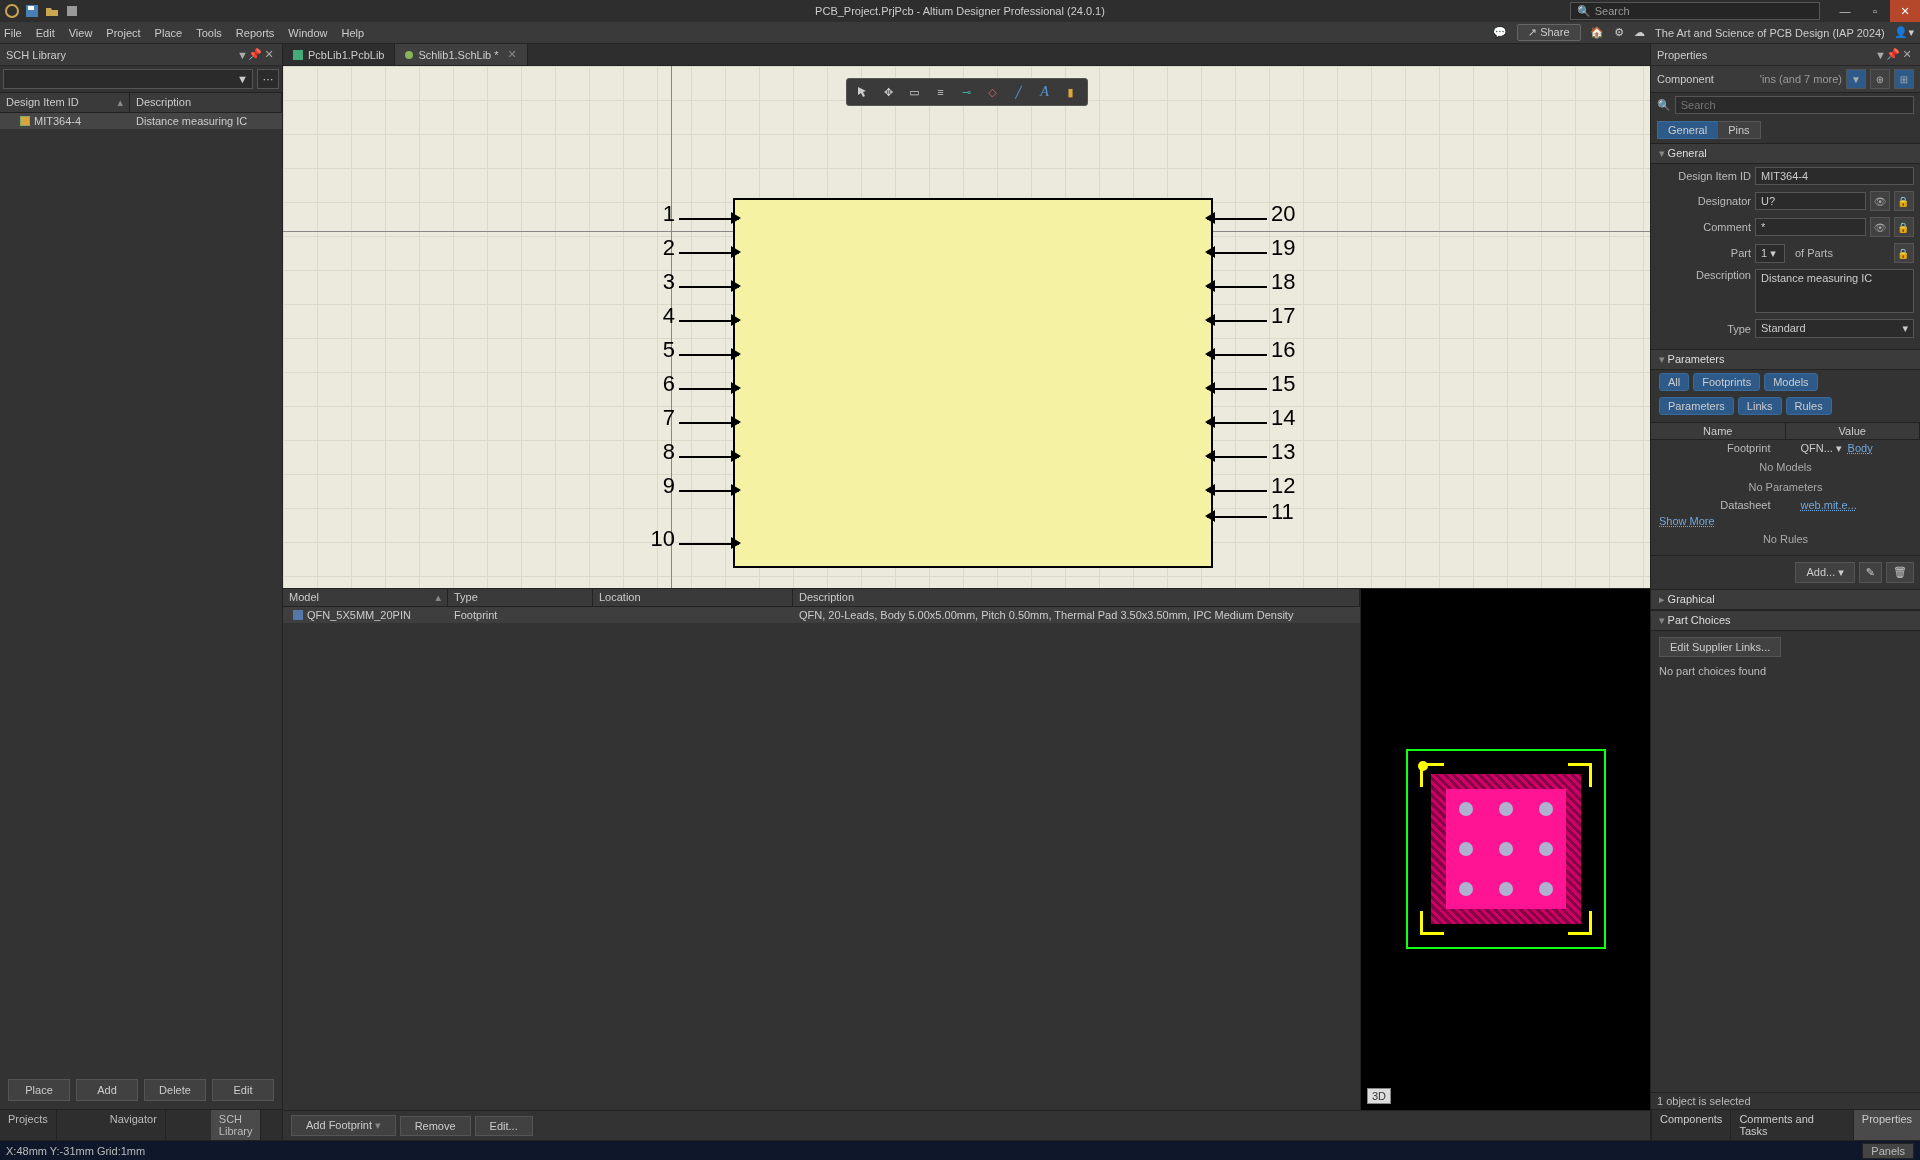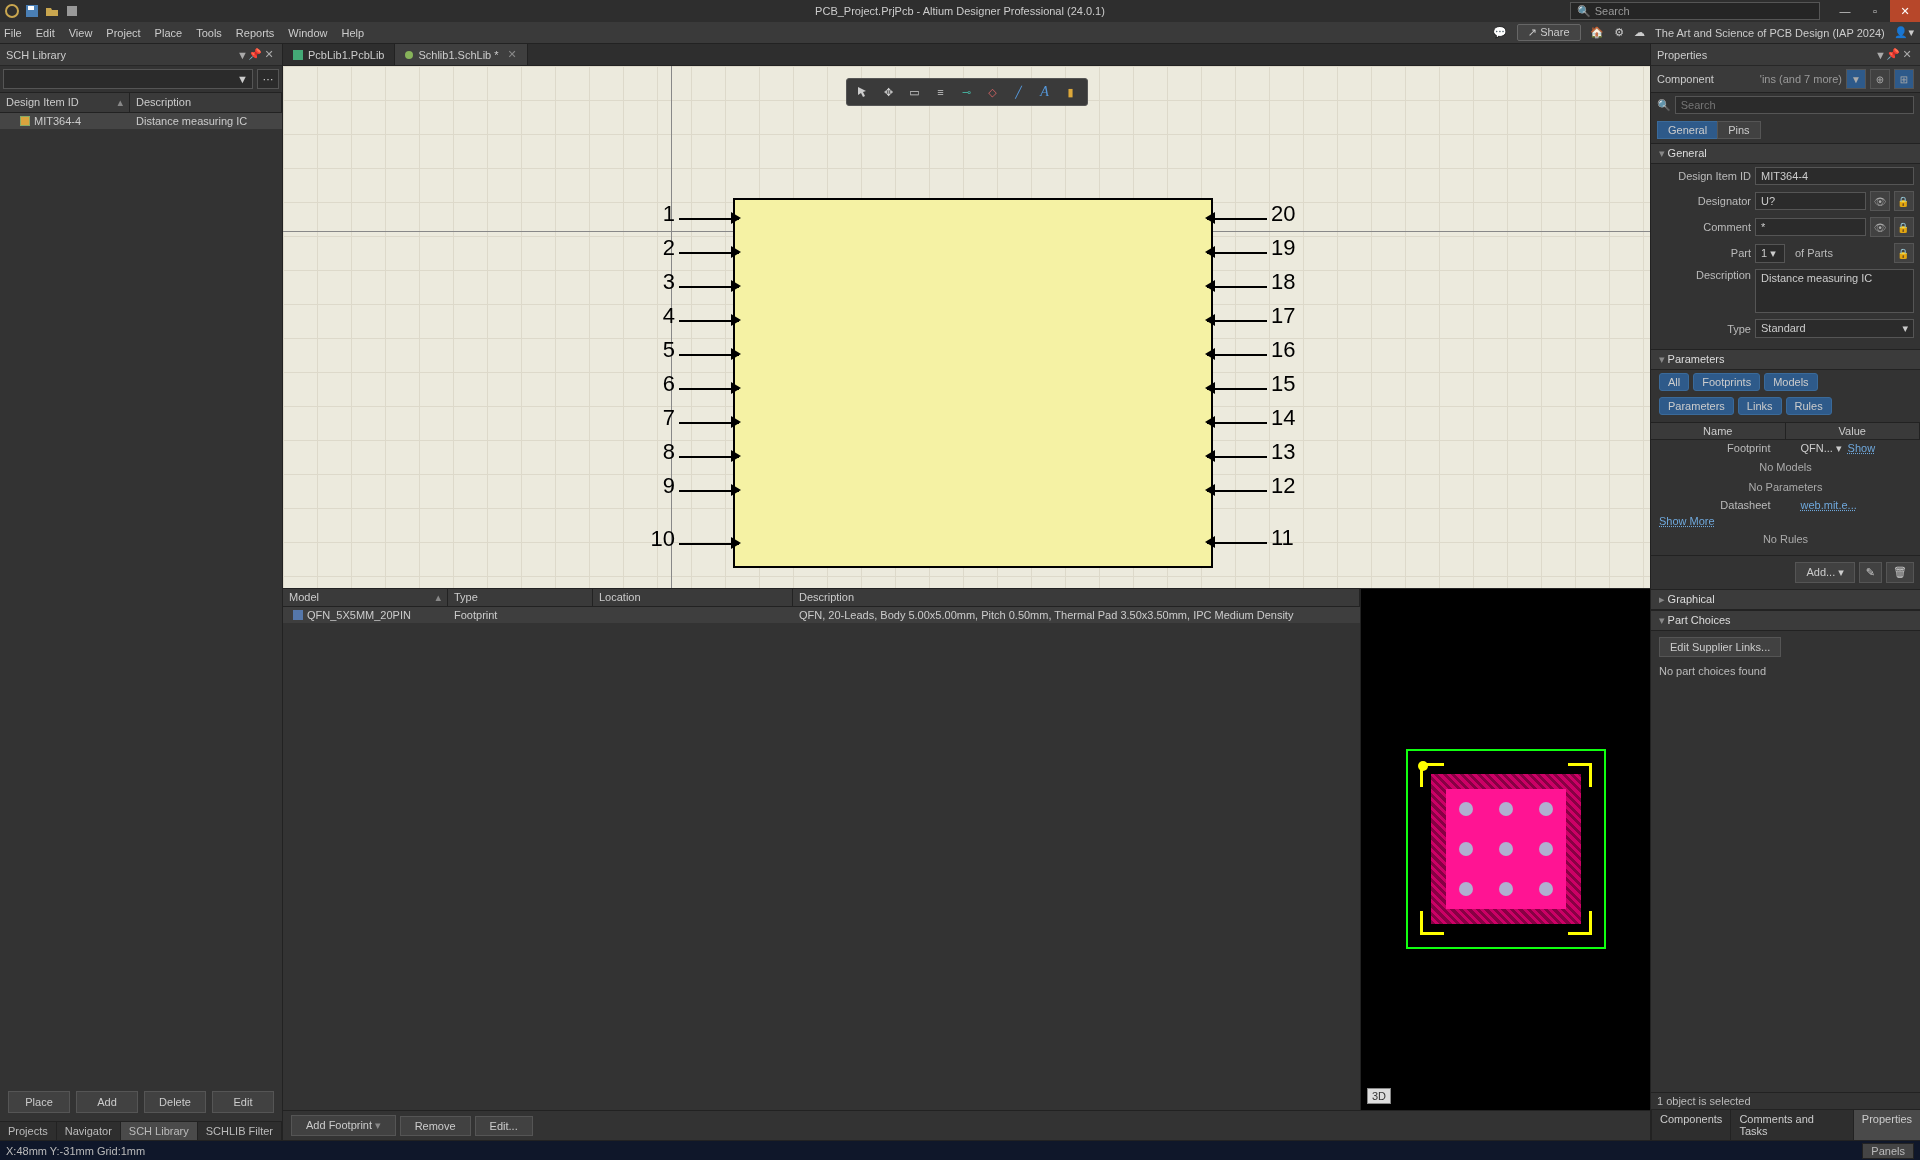--- a/index.html
+++ b/index.html
@@ -29,21 +29,21 @@
 .lib-table-head { display: flex; background: #3a3a3a; border-top: 1px solid #222; border-bottom: 1px solid #222; }
 .lib-th { padding: 3px 6px; border-right: 1px solid #222; }
 .lib-th.c1 { width: 130px; display:flex; justify-content:space-between; }
 .lib-th.c2 { flex: 1; }
 .lib-row { display: flex; background: #454545; }
 .lib-row .c1 { width: 130px; padding: 2px 6px 2px 20px; display:flex; align-items:center; gap:4px; }
 .lib-row .c2 { flex: 1; padding: 2px 6px; }
 .comp-icon { width: 10px; height: 10px; background: #d9a43d; border: 1px solid #8a6; }
 .left-buttons { margin-top: auto; padding: 8px; display: flex; gap: 6px; }
 .lbtn { flex: 1; background: #414141; border: 1px solid #555; padding: 4px 0; text-align: center; }
-.left-tabs { display: flex; background: #2e2e2e; border-top: 1px solid #222; }
+.left-tabs { display: flex; background: #2e2e2e; border-top: 1px solid #222; gap: 45px; }
 .ltab { padding: 3px 8px; border-right: 1px solid #222; color: #bbb; }
 .ltab.active { background: #4a4a4a; }
 
 .center { flex: 1; display: flex; flex-direction: column; min-width: 0; }
 .file-tabs { height: 22px; background: #2e2e2e; display: flex; align-items: stretch; border-bottom: 1px solid #222; }
 .ftab { padding: 0 10px; display: flex; align-items: center; gap: 5px; border-right: 1px solid #222; }
 .ftab.active { background: #3f3f3f; }
 .ftab .dot { width: 8px; height: 8px; border-radius: 50%; }
 .ftab .dot.g { background: #87b35a; }
 .ftab .dot.bl { width:10px;height:10px;background:#4a7; border-radius:0; }
@@ -343,21 +343,21 @@
       <div class="pin right" style="top:378px">
           <div class="pin-line"></div>
           <div class="pin-tri"></div>
           <div class="pin-num">13</div>
         </div>
       <div class="pin right" style="top:412px">
           <div class="pin-line"></div>
           <div class="pin-tri"></div>
           <div class="pin-num">12</div>
         </div>
-      <div class="pin right" style="top:464px">
+      <div class="pin right" style="top:438px">
           <div class="pin-line"></div>
           <div class="pin-tri"></div>
           <div class="pin-num">11</div>
         </div>
 
       <div class="floating-toolbar">
         <div class="fbtn">
             <svg width="14" height="14">
               <path d="M2 2l8 4-3 1 2 4-2 1-2-4-3 2z" fill="#ccc"></path>
             </svg>
@@ -492,21 +492,21 @@
       <div class="pill">Parameters</div>
       <div class="pill">Links</div>
       <div class="pill">Rules</div>
     </div>
     <div class="param-head">
         <div class="ph">Name</div>
         <div class="ph">Value</div>
       </div>
     <div class="param-row">
         <div class="pn">Footprint</div>
-        <div class="pv"><span>QFN...</span> ▾ &nbsp;<a>Show</a></div>
+        <div class="pv"><span>QFN...</span> ▾ &nbsp;<a>Body</a></div>
       </div>
     <div class="center-text">No Models</div>
     <div class="center-text">No Parameters</div>
     <div class="param-row">
         <div class="pn">Datasheet</div>
         <div class="pv"><a>web.mit.e...</a></div>
       </div>
     <div style="padding:2px 8px"><a style="color:#6fa8dc;text-decoration:underline dotted">Show More</a></div>
     <div class="center-text">No Rules</div>
     <div class="add-row">

